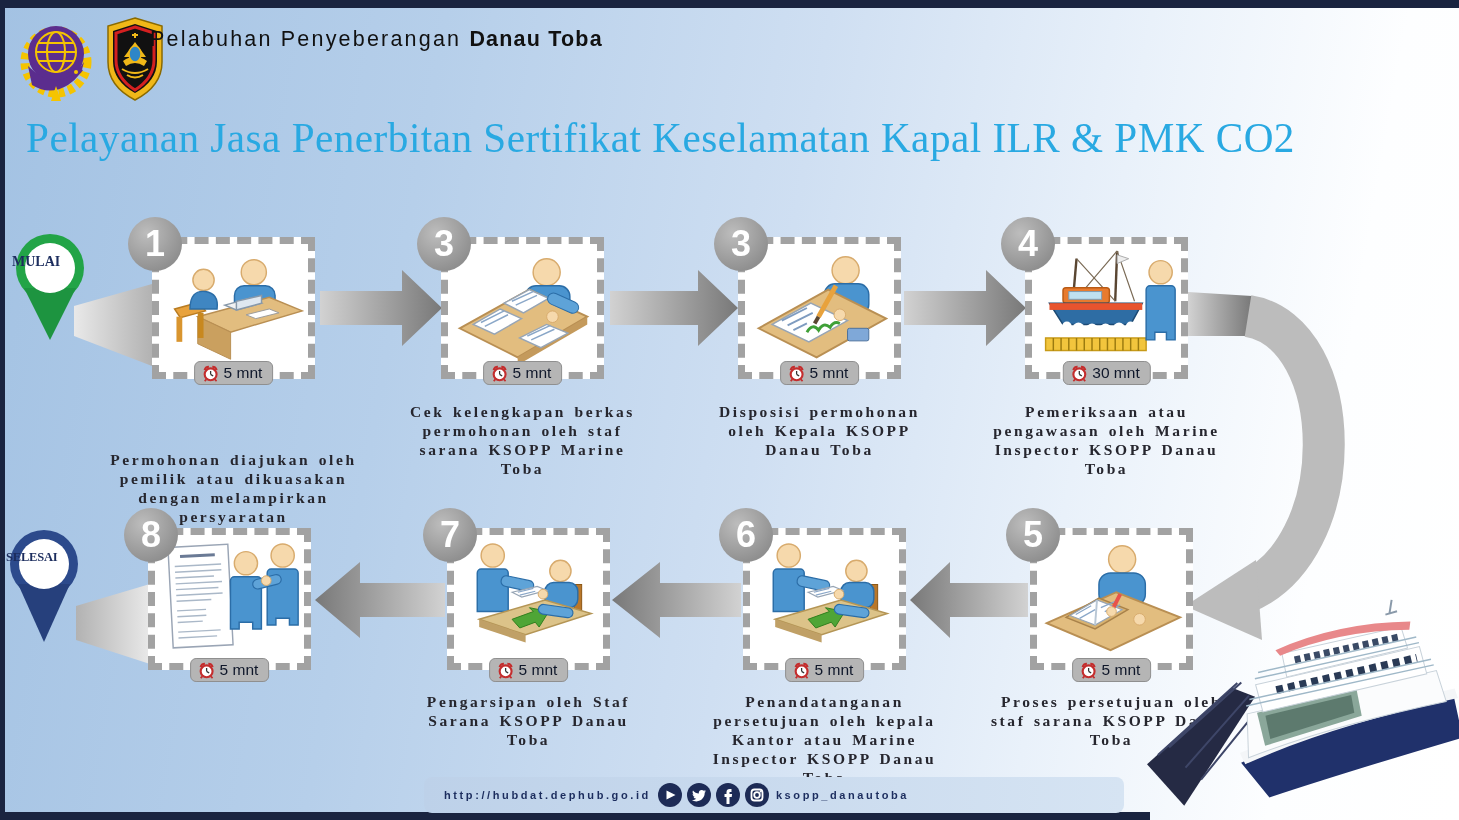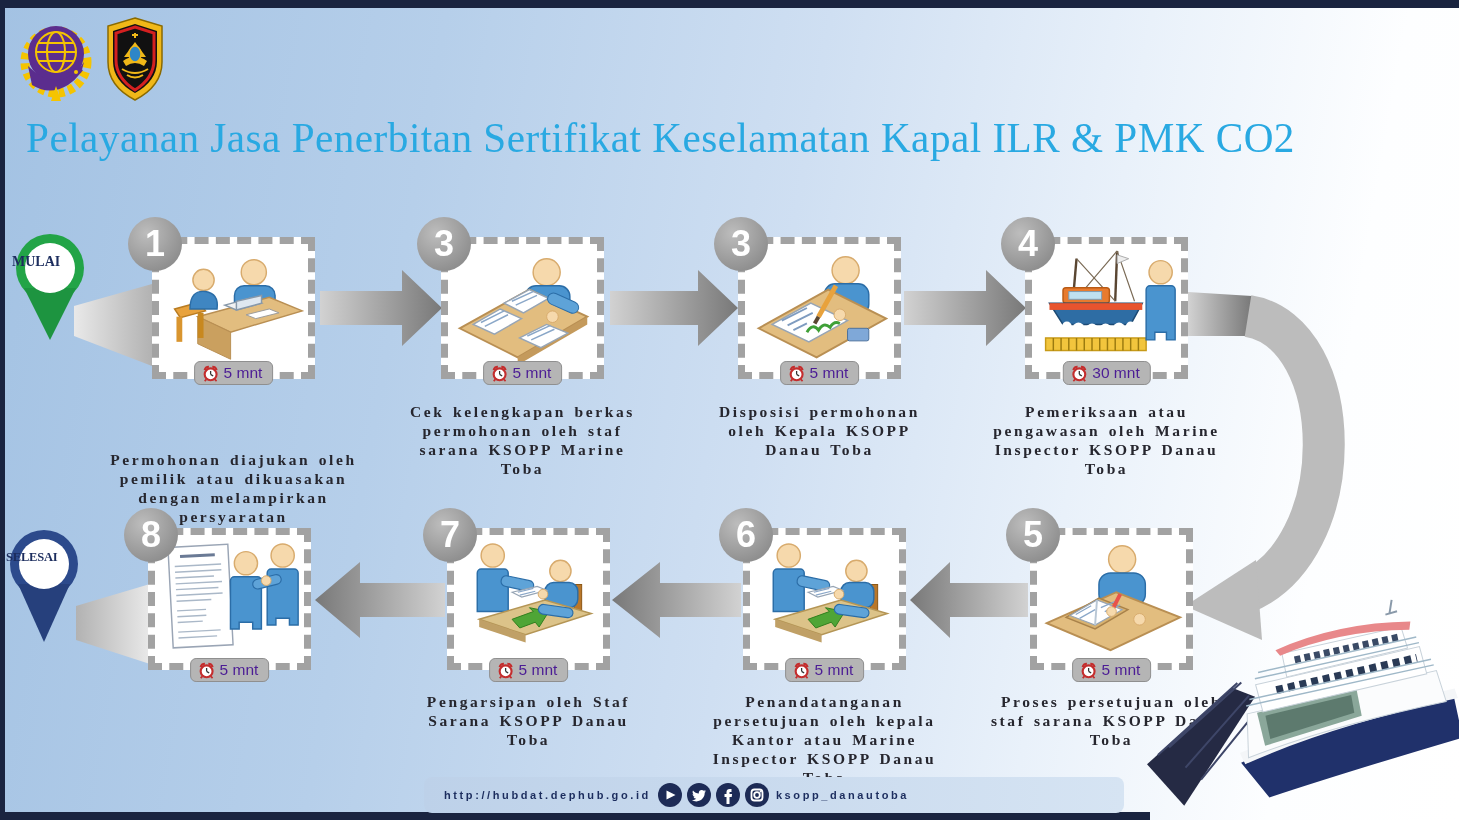--- a/index.html
+++ b/index.html
@@ -34,21 +34,21 @@
   
   .step{position:absolute;z-index:3;}
   .box{position:relative;width:149px;height:128px;background:#fff;border:7px dashed #a2a2a2;}
   .box svg{position:absolute;left:2px;top:2px;width:145px;height:124px;}
   .num{position:absolute;left:-24px;top:-20px;width:54px;height:54px;border-radius:50%;
     background:radial-gradient(circle at 35% 30%,#bdbdbd,#8f8f8f 75%);
     color:#fff;font-weight:bold;font-size:36px;display:flex;align-items:center;justify-content:center;z-index:2;}
   .time{position:absolute;left:50%;transform:translateX(-50%);top:124px;z-index:2;
     background:#b5b5b5;border:1px solid #8f8f8f;border-radius:6px;padding:2px 10px 2px 7px;
     display:flex;align-items:center;gap:5px;white-space:nowrap;}
-  .time span{font-size:15.5px;color:#4c1d95;}
+  .time span{font-size:15.5px;color:#0f172a;}
   .row2 .time{top:130px;}
   .caption{position:absolute;left:50%;transform:translateX(-50%);top:165px;
     font-family:"Liberation Serif",serif;font-weight:bold;font-size:15.5px;color:#26262e;
     letter-spacing:2.6px;word-spacing:2px;text-align:center;line-height:19px;}
   .row2 .caption{top:164px;}
 
   
   .footer-bar{position:absolute;left:424px;top:777px;width:700px;height:36px;z-index:4;
     background:linear-gradient(to right,#bdd1e9,#d6e4f3);border-radius:8px;
     display:flex;align-items:center;padding-left:20px;box-sizing:border-box;}
@@ -86,20 +86,21 @@
     <path d="M31,11 L50,17 V44 Q50,62 31,74 Q12,62 12,44 V17 Z" fill="none" stroke="#d42020" stroke-width="3"></path>
     <path d="M31,26 l11,15 h-22 z" fill="#f0b818"></path>
     <path d="M19,45 q12,-9 24,0 l-3,5 q-9,-6 -18,0 z" fill="#f0b818"></path>
     <ellipse cx="31" cy="38" rx="6" ry="8" fill="#2e86c8" stroke="#f0b818" stroke-width="1.5"></ellipse>
     <path d="M31,22 v-5 M28,19 h6" stroke="#f0b818" stroke-width="2" fill="none"></path>
     <path d="M18,53 q13,8 26,0" stroke="#f0b818" stroke-width="2" fill="none"></path>
     <path d="M23,59 q8,5 16,0" stroke="#f0b818" stroke-width="2" fill="none"></path>
   </svg>
 
   <div class="org">
+    <div><span>Pelabuhan Penyeberangan </span><span class="bold">Danau Toba</span></div>
   </div>
 
   <div class="title">Pelayanan Jasa Penerbitan Sertifikat Keselamatan Kapal ILR &amp; PMK CO2</div>
 
   <svg class="connectors" viewBox="0 0 1459 820">
     <defs>
       <linearGradient id="gR" x1="0" y1="0" x2="1" y2="0">
         <stop offset="0" stop-color="#d2d2d2"></stop>
           <stop offset="1" stop-color="#787878"></stop>
       </linearGradient>

